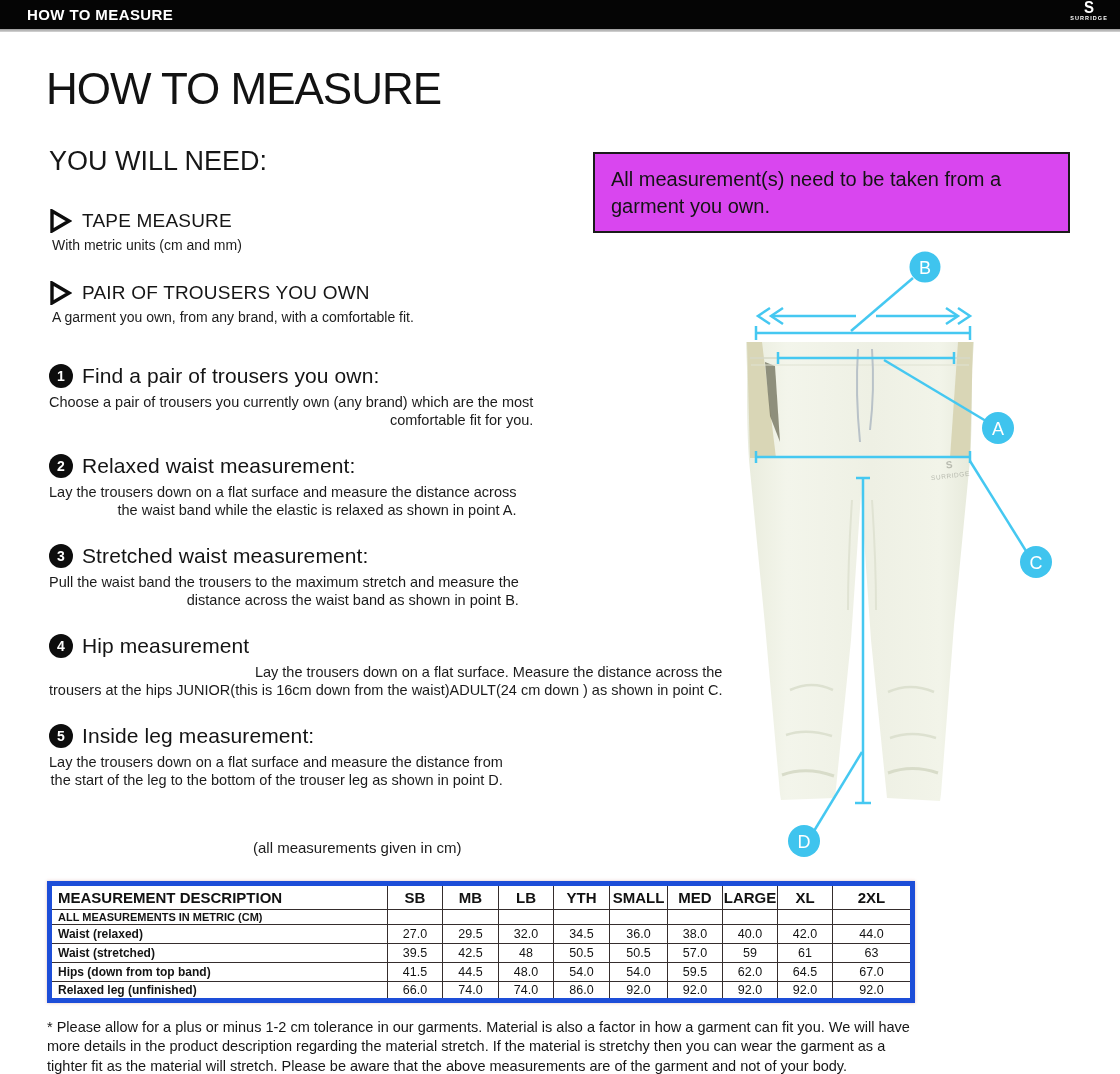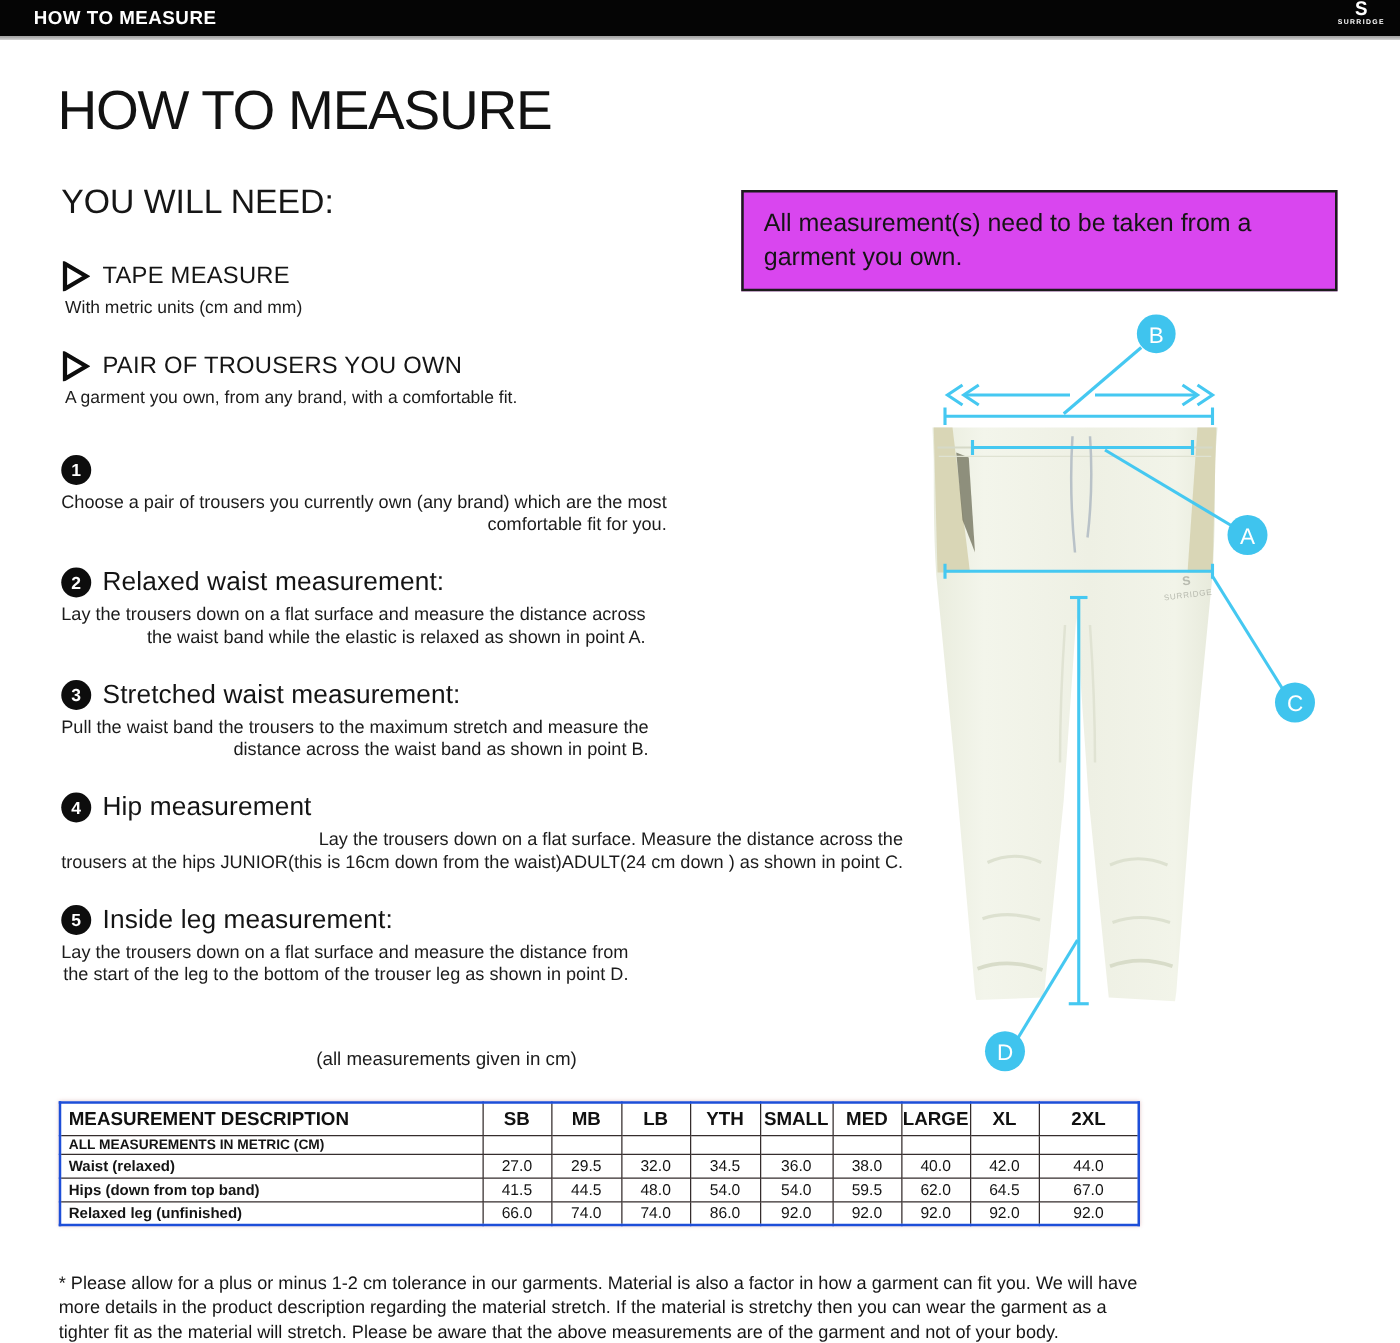--- a/index.html
+++ b/index.html
@@ -39,21 +39,21 @@
   
   .notice-box { position:absolute; left:593px; top:152px; width:477px; height:81px; border:2px solid #1b1b1b; background:#d946ef; padding:12px 16px; }
   .notice-text { font-size:20px; line-height:1.35; color:#141414; white-space:pre-line; }
 
   
   .size-heading { position:absolute; left:46px; top:823px; font-size:31px; font-weight:400; letter-spacing:-.5px; color:#121212; }
   .size-sub { position:absolute; left:253px; top:839px; font-size:15px; color:#1b1b1b; }
 
   table.size-table { position:absolute; left:47px; top:881px; width:863px; border-collapse:collapse; table-layout:fixed; background:#fff; box-shadow:0 0 3px rgba(196,120,120,.45); }
   table.size-table th, table.size-table td { border:1px solid #352d2d; overflow:hidden; white-space:nowrap; }
-  table.size-table { border:2px solid #1d4ed8; }
+  table.size-table { border:5px solid #1d4ed8; }
   table.size-table th { height:26px; font-size:15px; font-weight:700; text-align:center; color:#111; }
   table.size-table th.desc { text-align:left; padding-left:6px; }
   table.size-table td { height:19px; font-size:12.5px; text-align:center; color:#141414;margin-top:40px; }
   table.size-table td.desc { text-align:left; padding-left:6px; font-weight:700; font-size:12px; }
   table.size-table tr.metric td { height:15px; }
   table.size-table tr.metric td.desc { font-size:11px; font-weight:700; }
 
   .footnote { position:absolute; left:47px; top:1018px; width:1048px; font-size:14.5px; line-height:1.34; color:#161616; white-space:pre-line; }
 
   .diagram { position:absolute; left:700px; top:240px; width:420px; height:640px; }
@@ -101,20 +101,21 @@
   </div>
 
   <div class="notice-box">
     <p class="notice-text">All measurement(s) need to be taken from a
 garment you own.</p>
   </div>
 
   <div class="step step1">
     <div class="step-head">
       <span class="step-num">1</span>
+      <span class="step-title">Find a pair of trousers you own:</span>
     </div>
     <p class="step-body">Choose a pair of trousers you currently own (any brand) which are the most
 comfortable fit for you.</p>
   </div>
   <div class="step step2">
     <div class="step-head">
       <span class="step-num">2</span>
       <span class="step-title">Relaxed waist measurement:</span>
     </div>
     <p class="step-body">Lay the trousers down on a flat surface and measure the distance across
@@ -266,20 +267,32 @@
           <td>29.5</td>
           <td>32.0</td>
           <td>34.5</td>
           <td>36.0</td>
           <td>38.0</td>
           <td>40.0</td>
           <td>42.0</td>
           <td>44.0</td>
         </tr>
         <tr>
+          <td class="desc">Waist (stretched)</td>
+          <td>39.5</td>
+          <td>42.5</td>
+          <td>48</td>
+          <td>50.5</td>
+          <td>50.5</td>
+          <td>57.0</td>
+          <td>59</td>
+          <td>61</td>
+          <td>63</td>
+        </tr>
+        <tr>
           <td class="desc">Hips (down from top band)</td>
           <td>41.5</td>
           <td>44.5</td>
           <td>48.0</td>
           <td>54.0</td>
           <td>54.0</td>
           <td>59.5</td>
           <td>62.0</td>
           <td>64.5</td>
           <td>67.0</td>

